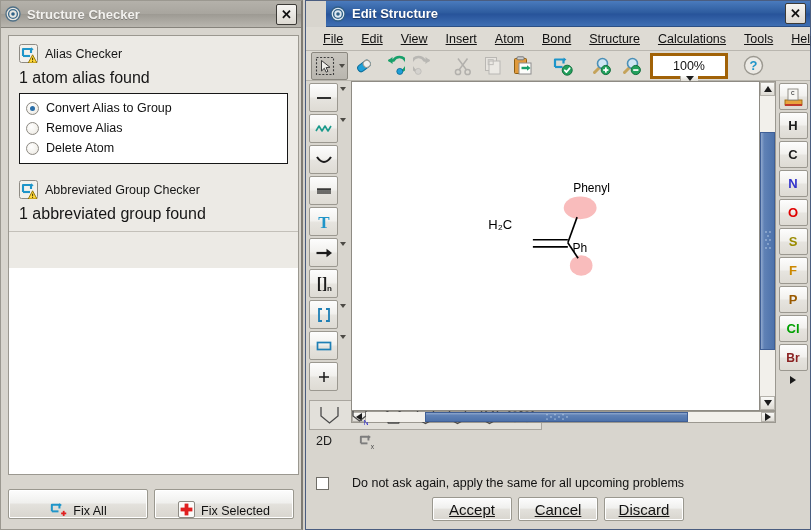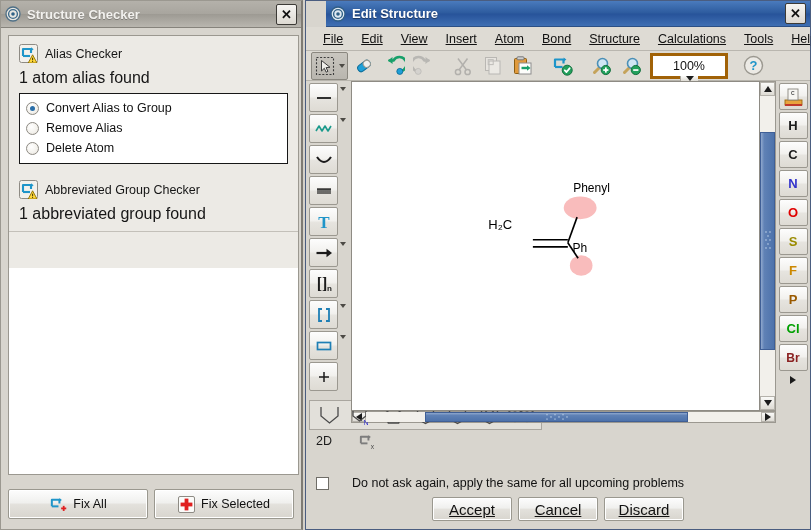--- a/index.html
+++ b/index.html
@@ -72,21 +72,21 @@
     background:#2b6ea8;
   }
   .divider-line{height:1px;background:#c3c0b9;margin:2px 0 0 0;}
   .white-fill{background:#fff;position:absolute;left:0;right:0;bottom:0;}
 
   .left-buttons{
     position:absolute;left:7px;right:7px;bottom:10px;
     display:flex;justify-content:center;gap:6px;
   }
   .fixbtn{
-    height:28px;display:flex;align-items:center;justify-content:center;gap:6px;
+    height:28px;display:flex;align-items:flex-end;justify-content:center;gap:6px;
     padding:0 10px;font-size:12.5px;color:#111;
   }
   #fix-all{width:120px;}
   #fix-selected{width:120px;}
 
   
   .win-right{
     position:absolute;left:305px;top:0;width:506px;height:530px;
     background:#d8d5ce;border:1px solid #4a5d80;box-sizing:border-box;
   }

